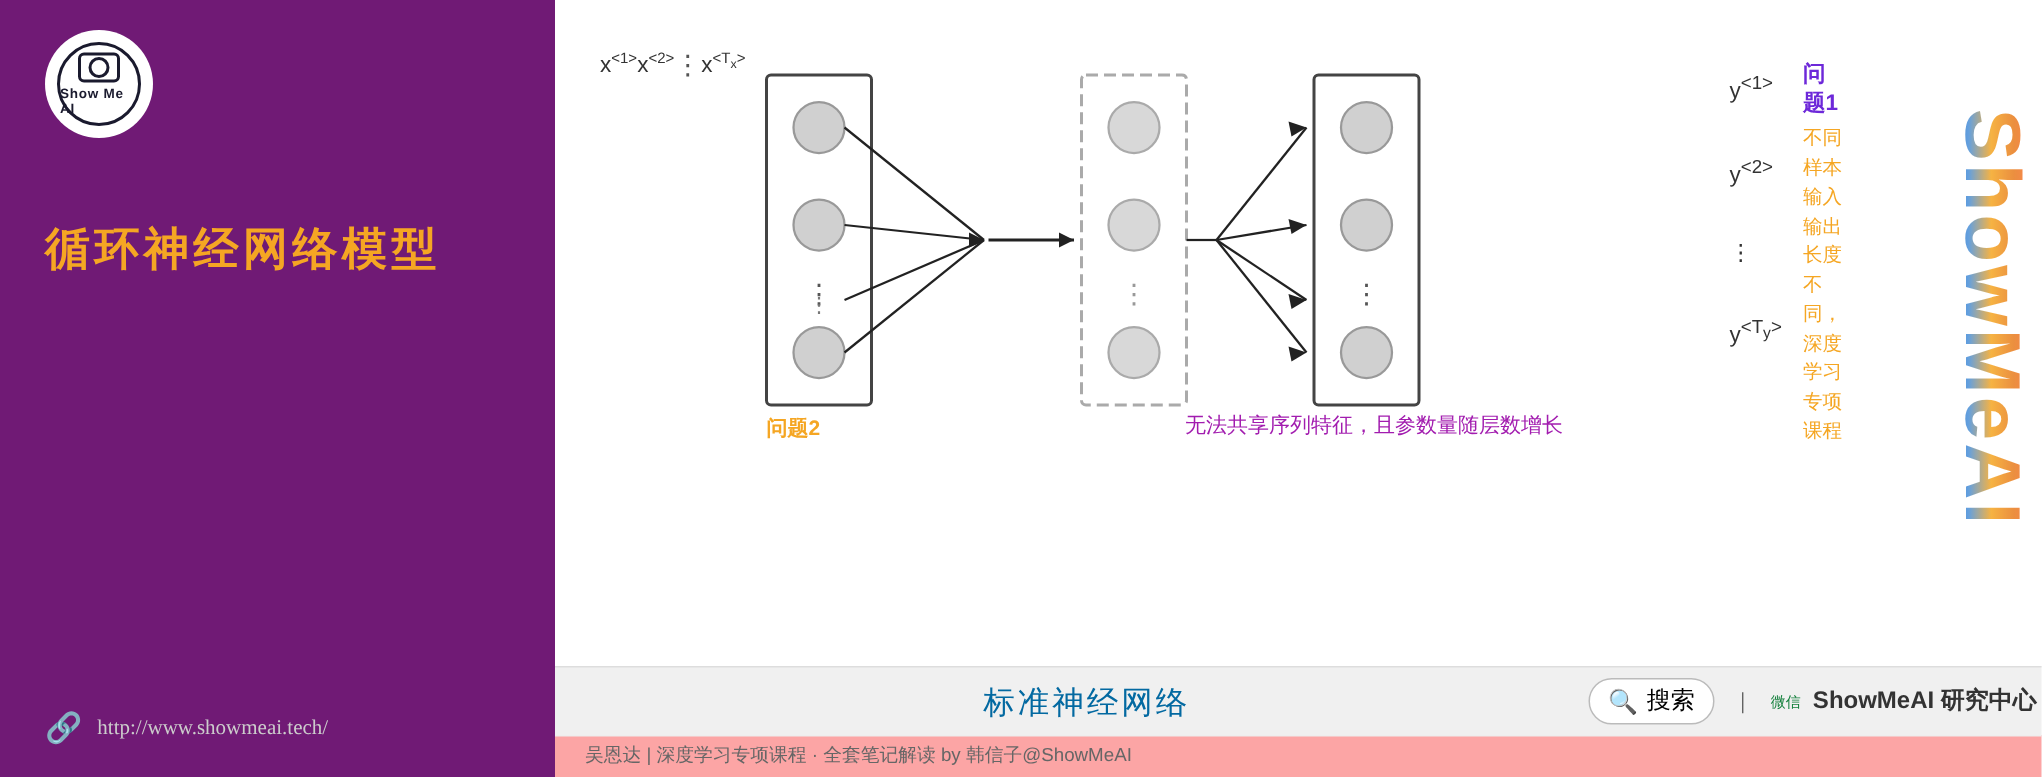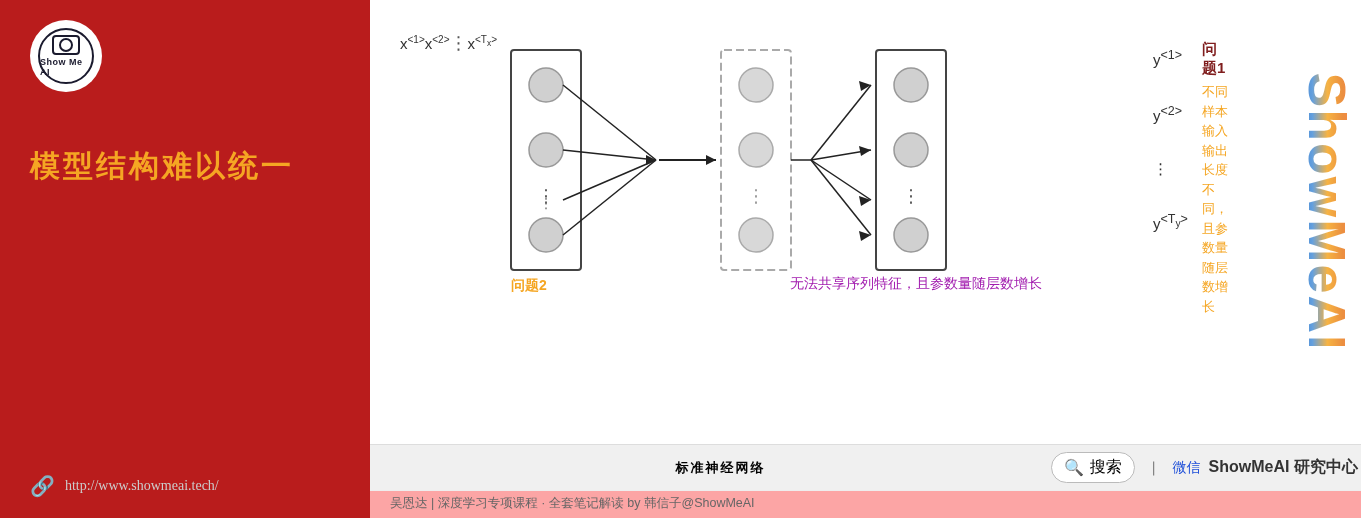--- a/index.html
+++ b/index.html
@@ -9,21 +9,21 @@
       font-family: 'Microsoft YaHei', 'PingFang SC', sans-serif;
       display: flex;
       overflow: hidden;
       background: #fff;
     }
 
     
     .left-panel {
       width: 370px;
       min-width: 370px;
-      background: #b91c1c;
+      background: #701a75;
       color: white;
       display: flex;
       flex-direction: column;
       padding: 20px 30px;
       position: relative;
     }
 
     .logo-area {
       display: flex;
       align-items: center;
@@ -199,21 +199,21 @@
     
     .problem1-block {
       display: flex;
       flex-direction: column;
       gap: 4px;
       margin-left: 10px;
       max-width: 210px;
     }
 
     .problem1-title {
-      color: #7f1d1d;
+      color: #6d28d9;
       font-size: 15px;
       font-weight: bold;
     }
 
     .problem1-desc {
       color: #f5a623;
       font-size: 13px;
       line-height: 1.5;
     }
 
@@ -228,23 +228,23 @@
       border-top: 1px solid #ddd;
     }
 
     .bottom-left {
       display: flex;
       align-items: center;
       gap: 0;
     }
 
     .bottom-center-label {
-      font-size: 13px;
-      font-weight: bold;
-      color: #000000;
+      font-size: 21px;
+      font-weight: normal;
+      color: #0369a1;
       letter-spacing: 2px;
     }
 
     .bottom-right {
       display: flex;
       align-items: center;
       gap: 8px;
     }
 
     .search-box {
@@ -262,22 +262,22 @@
       color: #555;
     }
 
     .divider-text {
       font-size: 14px;
       color: #555;
       margin: 0 4px;
     }
 
     .wechat-label {
-      font-size: 14px;
-      color: #1d4ed8;
+      font-size: 10px;
+      color: #15803d;
     }
 
     .brand-label {
       font-size: 16px;
       font-weight: bold;
       color: #333;
     }
 
     
     .footer-bar {
@@ -329,21 +329,21 @@
   <div class="logo-area">
     <div class="logo-circle">
       <div class="logo-inner">
         <div class="logo-icon-shape"></div>
         <span class="logo-text-sm">Show Me AI</span>
       </div>
     </div>
   </div>
 
   <div class="title-block">
-    <div class="highlight-title">模型结构难以统一</div>
+    <div class="highlight-title">循环神经网络模型</div>
   </div>
 
   <div class="bottom-link">
     <span class="link-icon">🔗</span>
     <span class="link-url">http://www.showmeai.tech/</span>
   </div>
 </div>
 
 <div class="right-panel">
   <div class="main-content">
@@ -417,21 +417,21 @@
 
         <div class="out-labels-col" style="margin-left:22px; margin-top:10px;">
           <span class="output-label">y<sup>&lt;1&gt;</sup></span>
           <span class="output-label">y<sup>&lt;2&gt;</sup></span>
           <span class="output-label dots-vertical">⋮</span>
           <span class="output-label">y<sup>&lt;T<sub>y</sub>&gt;</sup></span>
         </div>
 
         <div class="problem1-block" style="margin-left:14px; margin-top:10px;">
           <div class="problem1-title">问题1</div>
-          <div class="problem1-desc">不同样本输入输出长度不同，且参数量随层数增长</div>
+          <div class="problem1-desc">不同样本输入输出长度不同，深度学习专项课程</div>
         </div>
 
       </div>
     </div>
 
   </div>
 
   <div class="bottom-bar">
     <div class="bottom-left">
     </div>

